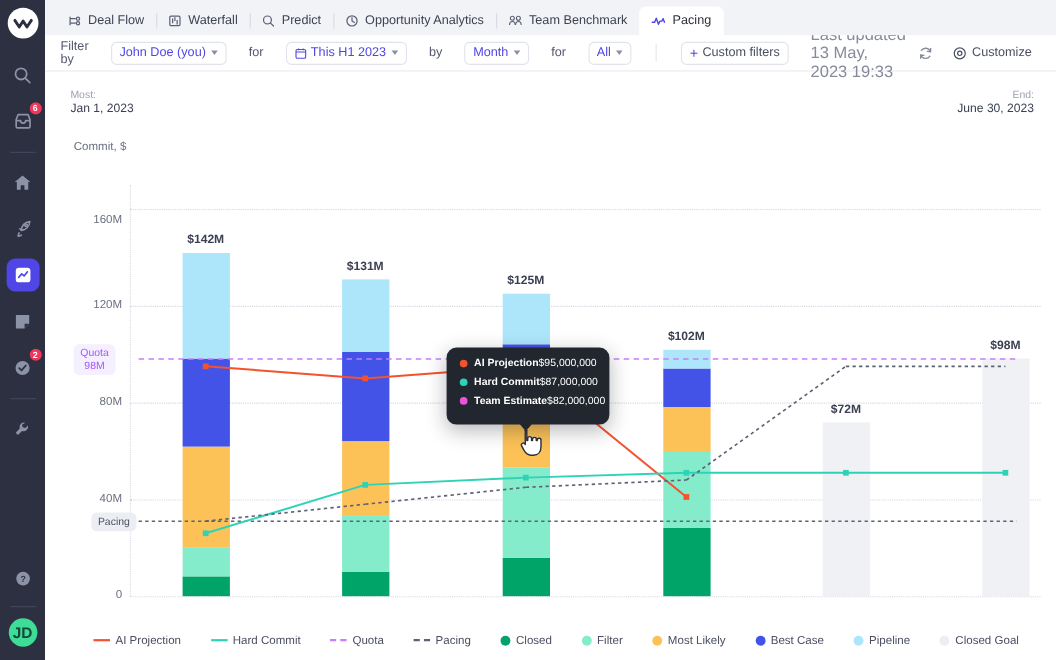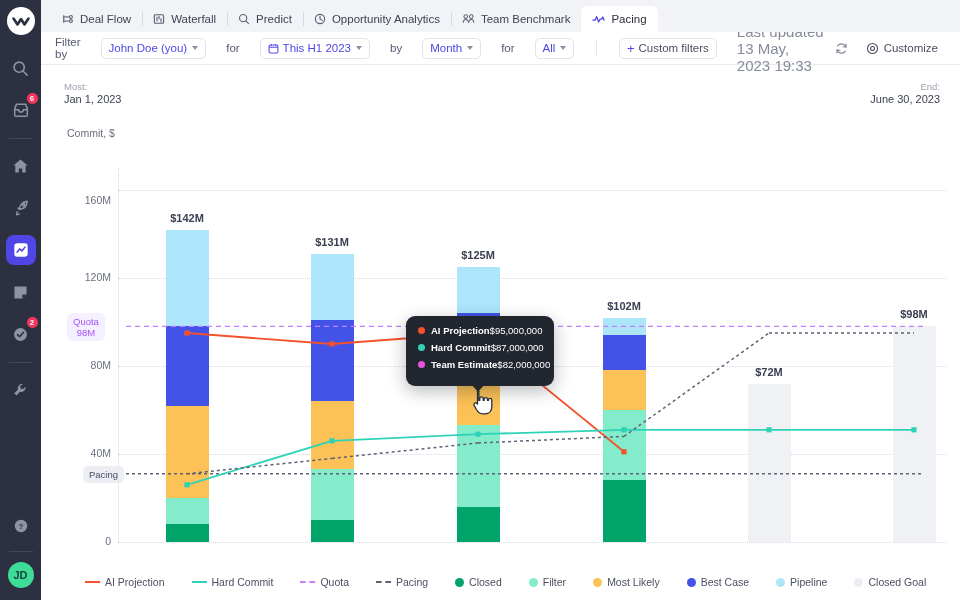--- a/index.html
+++ b/index.html
@@ -41,21 +41,21 @@
     font-size: 8px; font-weight: bold;
     display: flex; align-items: center; justify-content: center;
     padding: 0 3px; line-height: 1;
     border: 1.5px solid #2c3040;
   }
   .sb-div { width: 24px; height: 1px; background: #42475c; margin-top: 13px; }
   .sb-spacer { flex: 1; }
   .avatar {
     width: 26px; height: 26px; border-radius: 50%;
     background: #3ddc97; color: #19443a;
-    font-size: 11px; font-weight: bold;
+    font-size: 14px; font-weight: bold;
     display: flex; align-items: center; justify-content: center;
     margin-bottom: 12px;
   }
 
   
   .main { flex: 1; display: flex; flex-direction: column; height: 600px; position: relative; background:#fff; }
 
   
   .tabbar {
     height: 32px; background: #f2f3f7;

